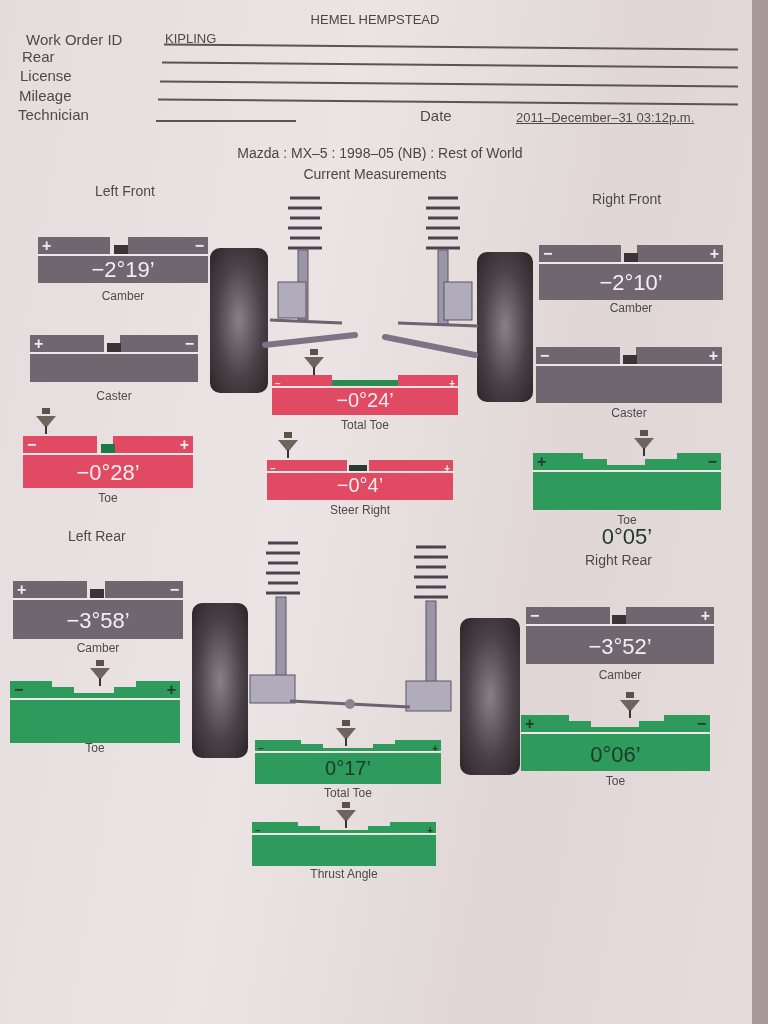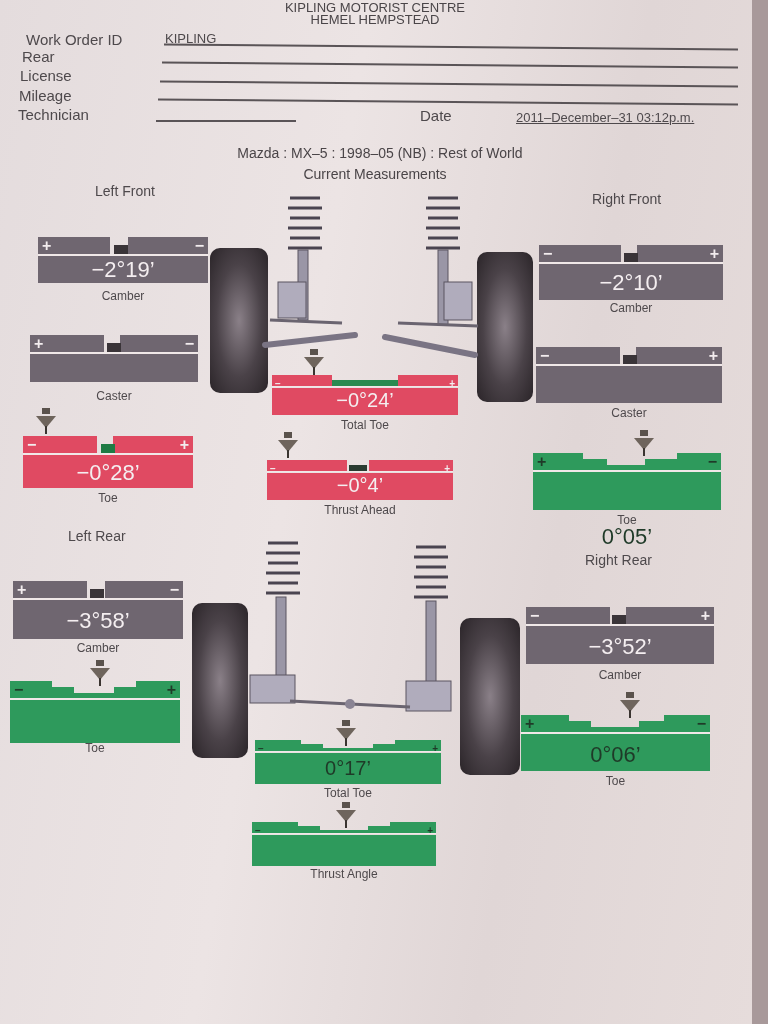--- a/index.html
+++ b/index.html
@@ -31,21 +31,20 @@
   .grey-bg .g-val, .red-bg .g-val { color: #f4eef0; }
   .green-bg .g-val { color: #1f3a28; }
   .pointer { position: absolute; width: 24px; height: 26px; }
   .wheel { position: absolute; border-radius: 10px; background: radial-gradient(ellipse at 50% 50%, #8a8088 0%, #4a4248 55%, #2a2428 100%); }
 </style>
 </head>
 <body>
 
 <div class="page">
 
-  <div class="abs hdr" style="left:200px; top:1px; width:350px;">KIPLING MOTORIST CENTRE</div>
   <div class="abs hdr" style="left:200px; top:13px; width:350px;">HEMEL HEMPSTEAD</div>
 
   <div class="abs lbl" style="left:26px; top:31px;">Work Order ID</div>
   <div class="abs val" style="left:165px; top:31px;">KIPLING</div>
   <div class="line" style="left:164px; top:46px; width:574px; transform:rotate(0.5deg);"></div>
 
   <div class="abs lbl" style="left:22px; top:48px;">Rear</div>
   <div class="line" style="left:162px; top:64px; width:576px; transform:rotate(0.5deg);"></div>
 
   <div class="abs lbl" style="left:20px; top:67px;">License</div>
@@ -229,21 +228,21 @@
         <div class="lseg red" style="width:80px; height:12px;"></div>
         <div class="rseg red" style="width:84px; height:12px;"></div>
       <div class="abs" style="left:82px; top:5px; width:18px; height:7px; background:#2a3a30;"></div>
       </div>
     <div class="g-bot red" style="top:13px;"></div>
     <div class="abs" style="left:0; right:0; top:11px; height:1px; background:#f0e8e8;"></div>
     <span class="g-sign" style="left:3px; font-size:10px;">−</span>
     <span class="g-sign" style="right:3px; font-size:10px;">+</span>
     <div class="g-val" style="top:13px; font-size:20px; line-height:24px;">−0°4’</div>
   </div>
-  <div class="g-cap" style="left:267px; top:503px; width:186px;">Thrust Ahead</div>
+  <div class="g-cap" style="left:267px; top:503px; width:186px;">Steer Right</div>
 
   <div class="gauge grey-bg" style="left:13px; top:581px; width:170px; height:58px;">
     <div class="g-top">
         <div class="lseg grey" style="width:74px;"></div>
         <div class="rseg grey" style="width:78px;"></div>
         <div class="notch" style="left:77px;"></div>
       </div>
     <div class="g-bot grey"></div>
       <div class="g-rule"></div>
     <span class="g-sign" style="left:4px;">+</span>

